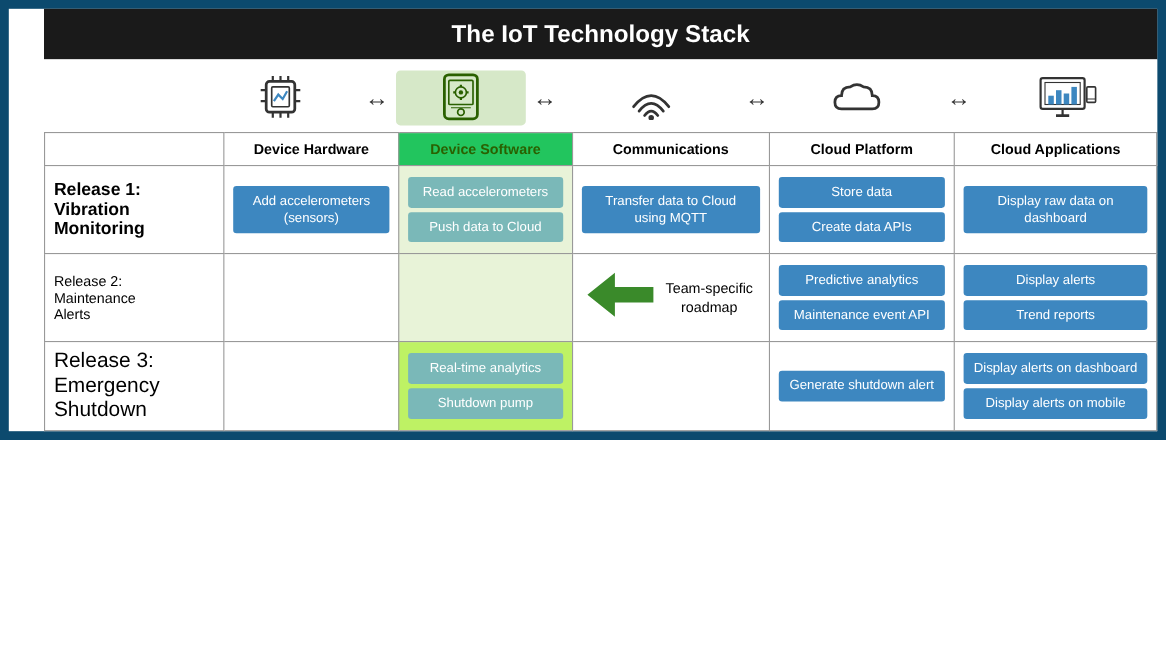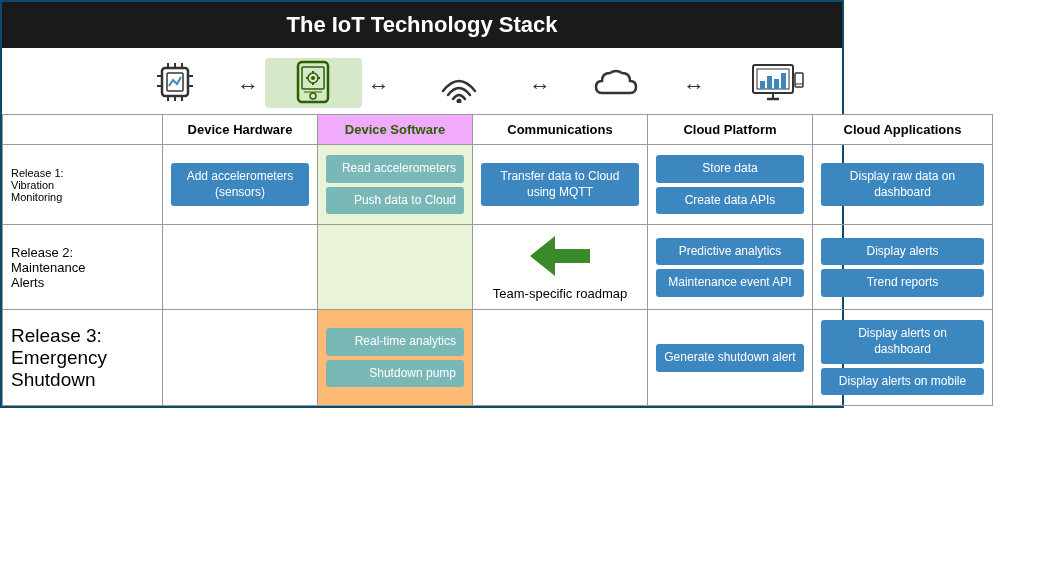--- a/index.html
+++ b/index.html
@@ -4,23 +4,24 @@
   <style>
     * { box-sizing: border-box; margin: 0; padding: 0; }
     body {
       font-family: Arial, sans-serif;
       background: #fff;
       width: 1060px;
       height: 586px;
       overflow: hidden;
     }
     .outer {
-      width: 844px;
-      border: 2px solid #0c4a6e;
-      background: #fff;
+      width: 1060px;
+      border: 8px solid #0c4a6e;
+      background: #fff;
+      padding-left: 32px;
     }
     .title-bar {
       background: #1a1a1a;
       color: #fff;
       text-align: center;
       font-size: 22px;
       font-weight: bold;
       padding: 10px 0;
     }
     .icons-row {
@@ -59,21 +60,21 @@
       padding: 6px 8px;
     }
     .main-table th {
       font-weight: bold;
       font-size: 13px;
       text-align: center;
       padding: 7px 4px;
       background: #fff;
     }
     .main-table th.highlighted {
-      background: #f0abfc;
+      background: #22c55e;
       color: #2a6000;
     }
     
     .col-release { width: 160px; }
     .col-hardware { width: 155px; margin-left: 33px; }
     .col-software { width: 155px; }
     .col-comms { width: 175px; margin-top: 19px; }
     .col-cloud { width: 165px; }
     .col-apps { width: 180px; }
     .chip {
@@ -81,21 +82,21 @@
       margin: 4px auto;
       border-radius: 3px;
       padding: 6px 8px;
       font-size: 12px;
       text-align: center;
       color: #fff;
       font-weight: normal;
       line-height: 1.3;
     }
     .chip-blue { background: #3d87c0; }
-    .chip-teal { background: #7ab8b8; color: #fff; text-align: right; }
+    .chip-teal { background: #7ab8b8; color: #fff; }
     .team-text {
       font-size: 13px;
       text-align: center;
       line-height: 1.4;
     }
   </style>
 </head>
 <body>
 
 <div class="outer">
@@ -205,21 +206,21 @@
         <th class="col-release"></th>
         <th class="col-hardware">Device Hardware</th>
         <th class="col-software highlighted">Device Software</th>
         <th class="col-comms">Communications</th>
         <th class="col-cloud">Cloud Platform</th>
         <th class="col-apps">Cloud Applications</th>
       </tr>
     </thead>
     <tbody id="table-body">
     <tr>
-          <td style="font-weight: normal; font-size: 11px; vertical-align: middle; min-height: 90px;">Release 1:<br>Vibration<br>Monitoring</td>
+          <td style="font-weight: bold; font-size: 16px; vertical-align: middle; min-height: 90px;">Release 1:<br>Vibration<br>Monitoring</td>
           <td style="vertical-align: middle; text-align: center;">
             <span class="chip chip-blue">Add accelerometers (sensors)</span>
           </td>
           <td style="vertical-align: middle; text-align: center; background: rgb(232, 243, 216);">
             <span class="chip chip-teal">Read accelerometers</span>
             <span class="chip chip-teal">Push data to Cloud</span>
           </td>
           <td style="vertical-align: middle; text-align: center;">
             <span class="chip chip-blue">Transfer data to Cloud using MQTT</span>
           </td>
@@ -229,40 +230,40 @@
           </td>
           <td style="vertical-align: middle; text-align: center;">
             <span class="chip chip-blue">Display raw data on dashboard</span>
           </td>
         </tr>
         <tr>
           <td style="font-weight: normal; font-size: 13px; vertical-align: middle; min-height: 90px;">Release 2:<br>Maintenance<br>Alerts</td>
           <td style="vertical-align: middle; text-align: center;"></td>
           <td style="vertical-align: middle; text-align: center; background: rgb(232, 243, 216);"></td>
           <td style="vertical-align: middle; text-align: center;">
-            <div style="display: flex; flex-direction: column; align-items: center; justify-content: center;">
+            <div style="display: flex; flex-direction: row; align-items: center; justify-content: center;">
               <div><svg width="70" height="50" viewBox="0 0 70 50">
       <polygon points="30,5 30,18 65,18 65,32 30,32 30,45 5,25" fill="#3a8a2a"></polygon>
     </svg></div>
               <div class="team-text">Team-specific roadmap</div>
             </div>
           </td>
           <td style="vertical-align: middle; text-align: center;">
             <span class="chip chip-blue">Predictive analytics</span>
             <span class="chip chip-blue">Maintenance event API</span>
           </td>
           <td style="vertical-align: middle; text-align: center;">
             <span class="chip chip-blue">Display alerts</span>
             <span class="chip chip-blue">Trend reports</span>
           </td>
         </tr>
         <tr>
           <td style="font-weight: normal; font-size: 19px; vertical-align: middle; min-height: 90px;">Release 3:<br>Emergency<br>Shutdown</td>
           <td style="vertical-align: middle; text-align: center;"></td>
-          <td style="vertical-align: middle; text-align: center; background: #fdba74;">
+          <td style="vertical-align: middle; text-align: center; background: #bef264;">
             <span class="chip chip-teal">Real-time analytics</span>
             <span class="chip chip-teal">Shutdown pump</span>
           </td>
           <td style="vertical-align: middle; text-align: center;"></td>
           <td style="vertical-align: middle; text-align: center;">
             <span class="chip chip-blue">Generate shutdown alert</span>
           </td>
           <td style="vertical-align: middle; text-align: center;">
             <span class="chip chip-blue">Display alerts on dashboard</span>
             <span class="chip chip-blue">Display alerts on mobile</span>

